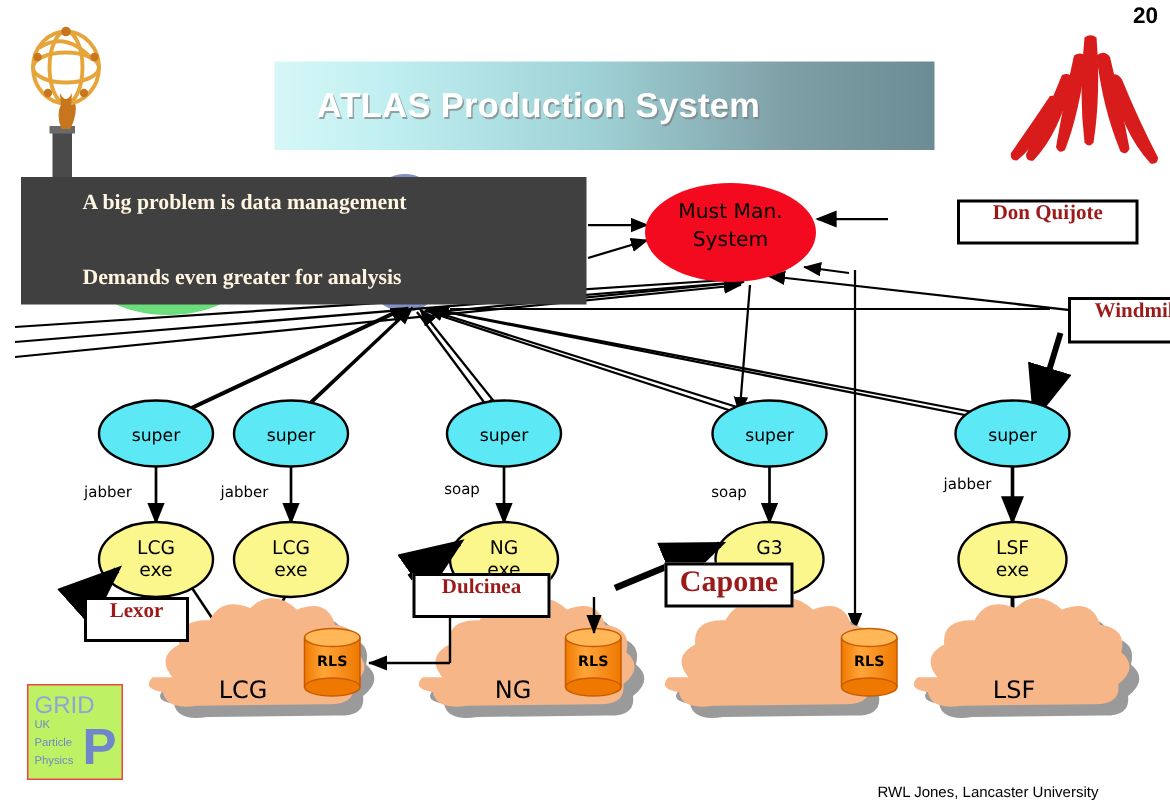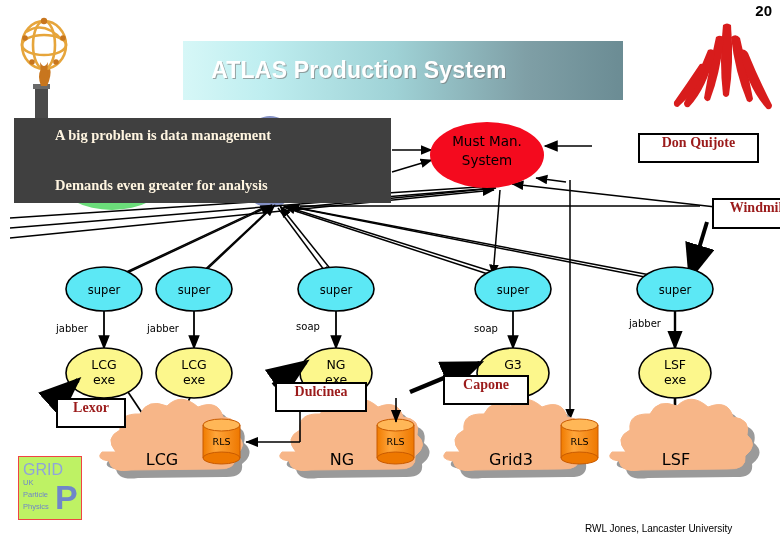--- a/index.html
+++ b/index.html
@@ -56,21 +56,21 @@
     position:absolute;
     font-family:"DejaVu Sans", sans-serif;
     color:#000;
     text-align:center;
     z-index:22;
     pointer-events:none;
   }
   .lbl-super{font-size:11.5px;}
   .lbl-exe{font-size:12.5px;line-height:15px;}
   .lbl-cloud{font-size:16px;}
-  .lbl-rls{font-size:9.5px;}
+  .lbl-rls{font-size:9.5px;font-weight:bold;}
   .lbl-proto{font-size:10px;}
   .lbl-dms{font-size:13.5px;line-height:19px;color:#000;}
 
   
   .redbox{
     position:absolute;
     background:#ffffff;
     border:2.5px solid #000;
     color:#9B1B1B;
     font-family:"Liberation Serif", serif;
@@ -313,21 +313,21 @@
   </div>
 
   <div class="redbox" style="left:12px;top:398px;width:66px;height:26px;font-size:14px;">
     <span>Lexor</span>
   </div>
 
   <div class="redbox" style="left:231px;top:382px;width:88px;height:26px;font-size:14px;">
     <span>Dulcinea</span>
   </div>
 
-  <div class="redbox" style="left:399px;top:375px;width:82px;height:26px;font-size:14px;">
+  <div class="redbox" style="left:399px;top:375px;width:82px;height:26px;font-size:20px;">
     <span>Capone</span>
   </div>
 
   <div class="node-label lbl-super" style="left:66px;top:283px;width:76px;">super</div>
   <div class="node-label lbl-super" style="left:156px;top:283px;width:76px;">super</div>
   <div class="node-label lbl-super" style="left:298px;top:283px;width:76px;">super</div>
   <div class="node-label lbl-super" style="left:475px;top:283px;width:76px;">super</div>
   <div class="node-label lbl-super" style="left:637px;top:283px;width:76px;">super</div>
 
   <div class="node-label lbl-proto" style="left:48px;top:323px;width:48px;">jabber</div>
@@ -352,21 +352,20 @@
     <div>G3</div>
     <div>exe</div>
   </div>
   <div class="node-label lbl-exe" style="left:639px;top:357px;width:72px;">
     <div>LSF</div>
     <div>exe</div>
   </div>
 
   <div class="node-label lbl-cloud" style="left:118px;top:450px;width:88px;">LCG</div>
   <div class="node-label lbl-cloud" style="left:298px;top:450px;width:88px;">NG</div>
-  <div class="node-label lbl-cloud" style="left:462px;top:450px;width:98px;">Grid3</div>
   <div class="node-label lbl-cloud" style="left:632px;top:450px;width:88px;">LSF</div>
 
   <div class="node-label lbl-rls" style="left:203px;top:436px;width:37px;">RLS</div>
   <div class="node-label lbl-rls" style="left:377px;top:436px;width:37px;">RLS</div>
   <div class="node-label lbl-rls" style="left:561px;top:436px;width:37px;">RLS</div>
 
   <div class="gridpp">
     <svg width="58" height="58" viewBox="0 0 58 58">
       <text x="4" y="18" font-family="Liberation Sans, sans-serif" font-size="16" fill="#8FA4DB">GRID</text>
       <text x="4" y="28" font-family="Liberation Sans, sans-serif" font-size="7.5" fill="#6F86C9">UK</text>

